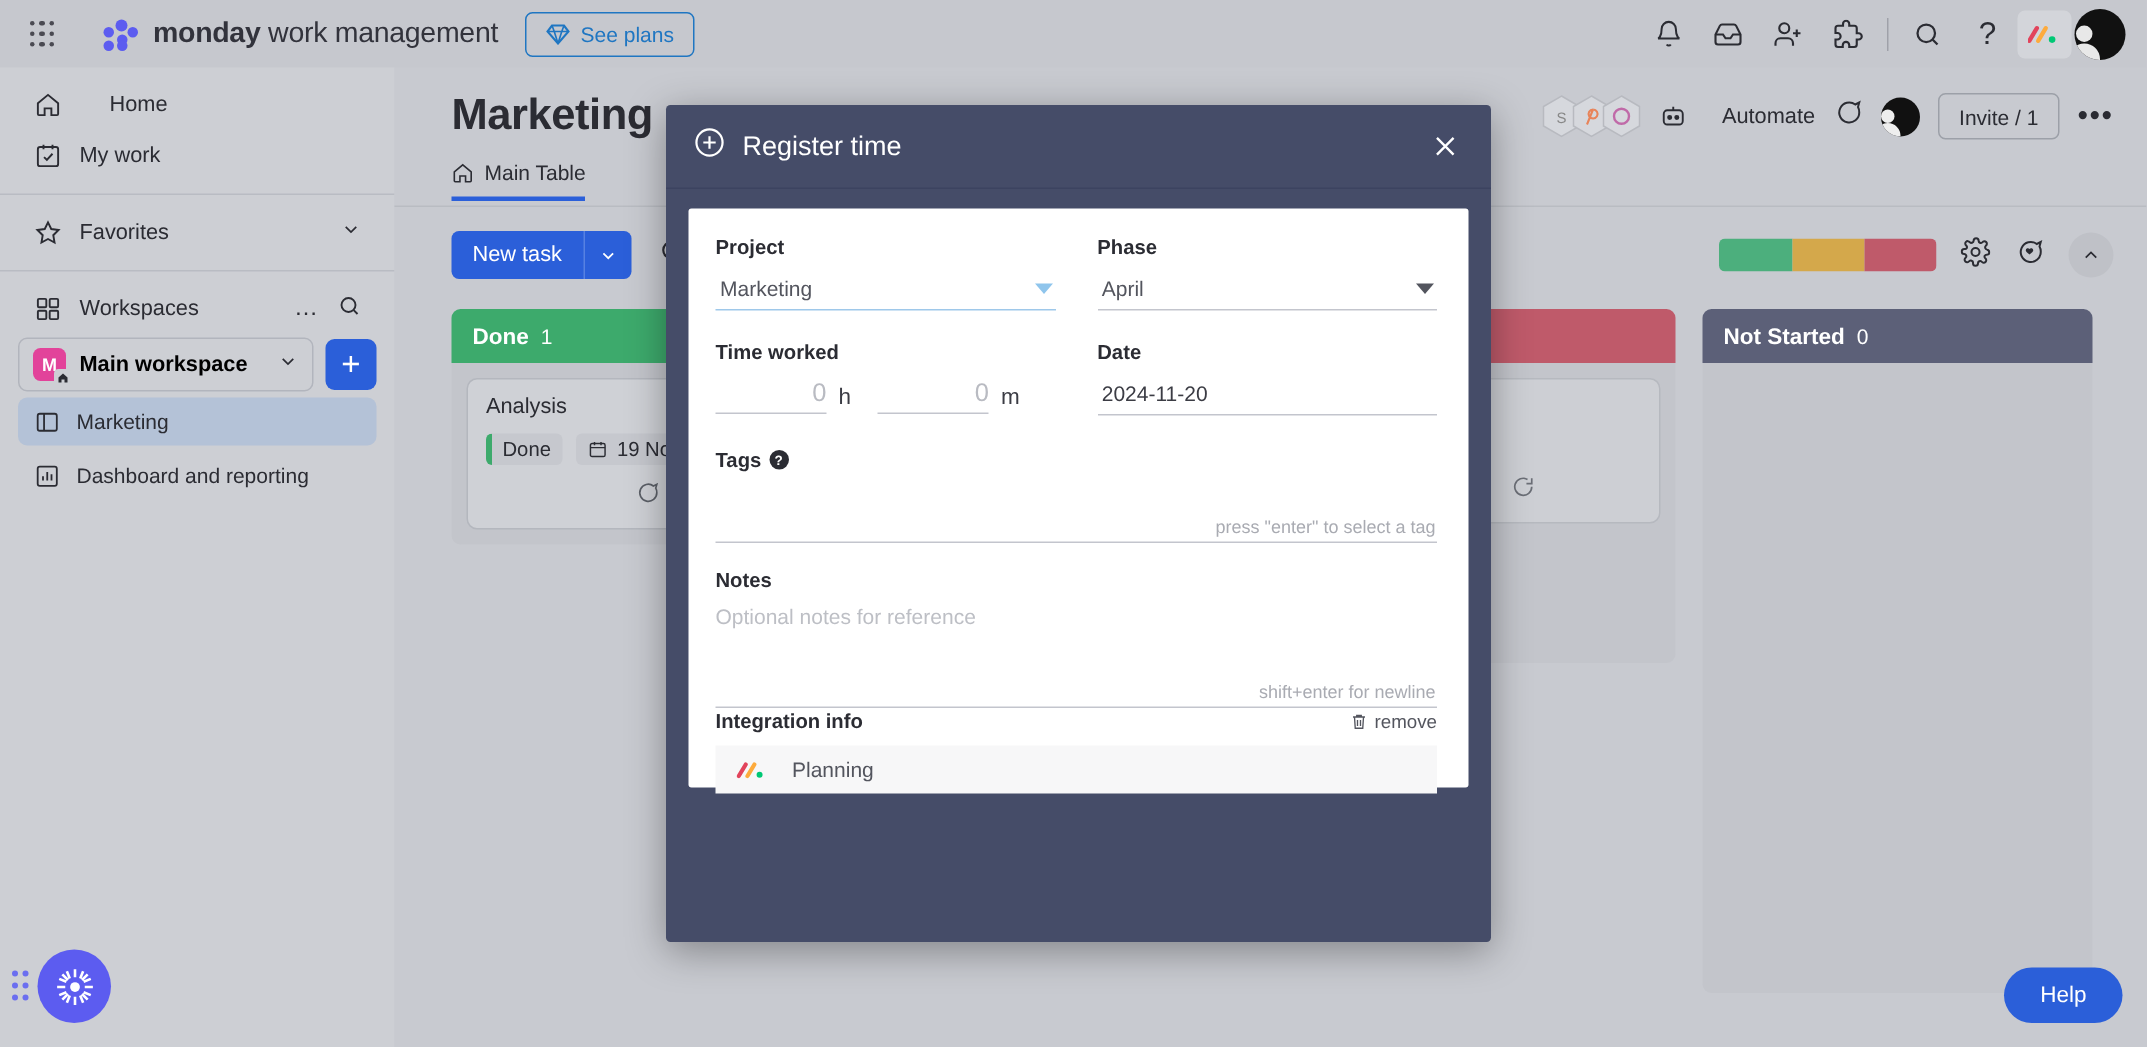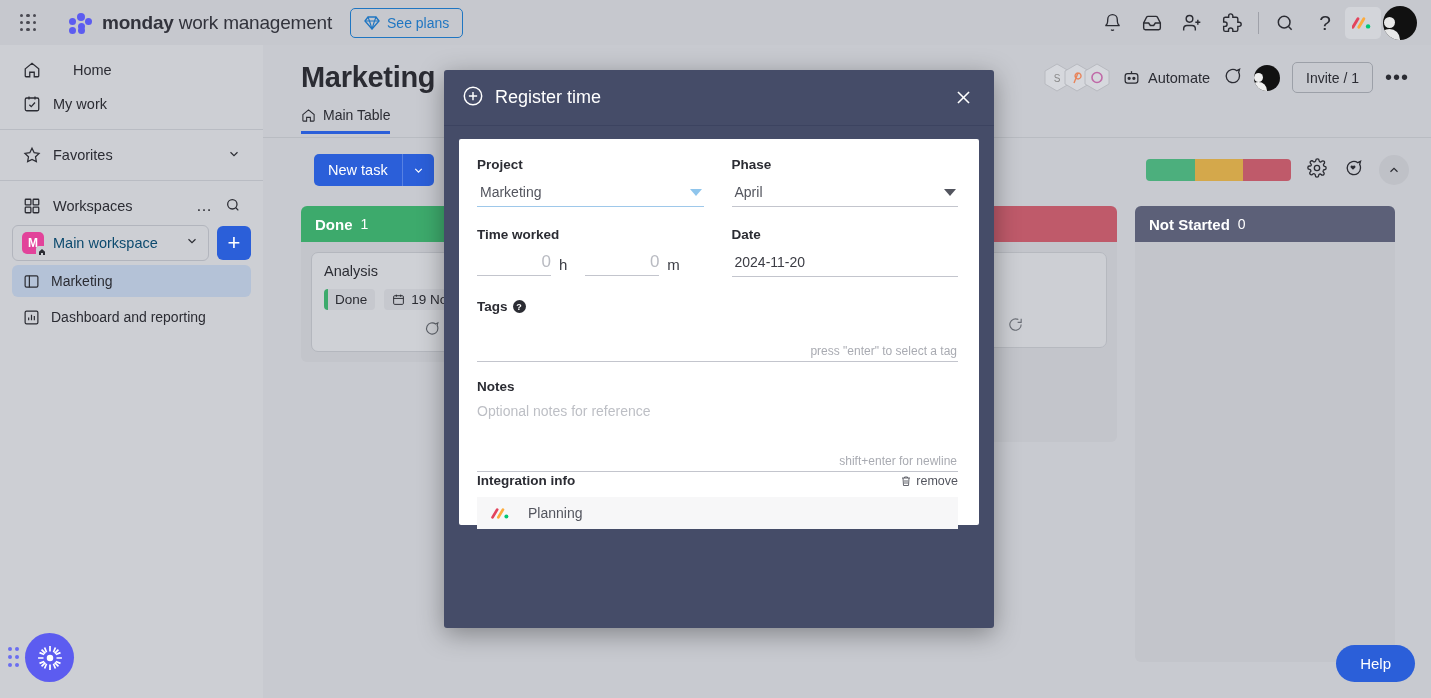--- a/index.html
+++ b/index.html
@@ -63,47 +63,47 @@
   .side-sep { height:1px; background:#b9bcc3; margin: 8px 0; }
   .side-head { display:flex; align-items:center; height:34px; margin:0 12px; padding:0 10px; font-size:14.5px; color:#2b2c33; cursor:pointer;}
   .side-head .ic { width:20px; height:20px; margin-right:11px; display:flex;align-items:center;justify-content:center;}
   .side-head .spacer { margin-left:auto; display:flex; align-items:center; gap:12px; }
   .ws-row { display:flex; align-items:center; margin: 2px 12px 0 12px; gap: 8px; }
   .ws-select { flex:1; height:36px; border:1px solid #b2b5bd; border-radius:6px; display:flex; align-items:center; padding:0 9px; background:transparent; cursor:pointer;}
   .ws-avatar { width:22px; height:22px; border-radius:5px; background:#e2439a; color:#fff; font-weight:700; font-size:12px;
      display:flex; align-items:center; justify-content:center; margin-right:9px; position:relative;}
   .ws-avatar .home-badge { position:absolute; right:-3px; bottom:-3px; width:11px; height:11px; background:#cdcfd4; border-radius:3px;
      display:flex;align-items:center;justify-content:center;}
-  .ws-name { font-size:14.5px; font-weight:400; color:#0c4a6e; }
+  .ws-name { font-size:14.5px; font-weight:700; color:#000000; }
   .ws-plus { width:34px; height:34px; background:#2b5fd9; border-radius:6px; color:#fff; display:flex; align-items:center; justify-content:center; font-size:22px; cursor:pointer; }
   .board-item { display:flex; align-items:center; height:32px; margin:4px 12px 0 12px; padding:0 10px; border-radius:6px; font-size:14px; color:#2b2c33; cursor:pointer;}
   .board-item.active { background:#b4c2d7; }
   .board-item .ic { width:18px;height:18px;margin-right:11px;display:flex;align-items:center;justify-content:center;}
 
   
   .main { position:absolute; left:263px; top:45px; width:1168px; height:653px; background:#c8cad0; }
   .board-title-row { display:flex; align-items:center; padding: 16px 0 0 38px; }
   .board-title { font-size: 29px; font-weight: 700; color:#2b2c33; letter-spacing:-0.3px; }
   .chev { margin-left:10px; color:#3b3c44; }
   .board-head-right { margin-left:auto; display:flex; align-items:center; gap:12px; padding-right:22px; }
   .hexrow { display:flex; align-items:center; gap:-6px; }
   .hex { width:26px; height:29px; margin-left:-6px; }
-  .automate { display:flex; align-items:center; gap:7px; font-size:14.5px; color:#2b2c33; cursor:pointer; }
+  .automate { display:flex; align-items:center; gap:23px; font-size:14.5px; color:#2b2c33; cursor:pointer; }
   .avatar-sm { width:26px;height:26px;border-radius:50%;background:#111;overflow:hidden;display:flex;align-items:flex-end;justify-content:center; }
   .avatar-sm .head{width:9px;height:9px;border-radius:50%;background:#eee;position:relative;top:-9px;}
   .avatar-sm .body{width:17px;height:9px;border-radius:9px 9px 0 0;background:#eee;position:relative;left:-13px;}
   .invite-btn { height:31px; padding:0 13px; border:1px solid #9ca0a8; border-radius:5px; font-size:14px; color:#2b2c33; display:flex;align-items:center;cursor:pointer;background:transparent;}
   .dots-btn { font-size:20px; color:#2b2c33; cursor:pointer; letter-spacing:1px;}
 
   .tabs-row { display:flex; align-items:center; padding-left:38px; margin-top:10px; border-bottom:1px solid #b9bcc2; height:34px; position:relative;}
   .tab { display:flex; align-items:center; gap:7px; font-size:14px; color:#2b2c33; padding-bottom:8px; cursor:pointer; }
   .tab.active { border-bottom:3px solid #2b5fd9; }
 
   .toolbar { display:flex; align-items:center; padding-left:38px; margin-top:14px; height:36px; }
-  .newtask { display:flex; align-items:stretch; background:#2b5fd9; border-radius:5px; height:32px; color:#fff; font-size:14.5px; cursor:pointer;margin-left:13px; }
+  .newtask { display:flex; align-items:stretch; background:#2b5fd9; border-radius:5px; height:32px; color:#fff; font-size:14.5px; cursor:pointer; }
   .newtask .lbl { display:flex; align-items:center; padding:0 14px; }
   .newtask .div { width:1px; background:#5781e2; }
   .newtask .arr { display:flex; align-items:center; padding:0 9px; }
   .tb-search { margin-left:18px; color:#2b2c33; cursor:pointer; }
   .toolbar-right { margin-left:auto; display:flex; align-items:center; gap:16px; padding-right:22px; }
   .statusbar { display:flex; width:145px; height:22px; border-radius:4px; overflow:hidden; }
   .statusbar i { display:block; height:100%; }
 
   
   .cols { display:flex; gap:18px; padding-left:38px; margin-top:18px; }

